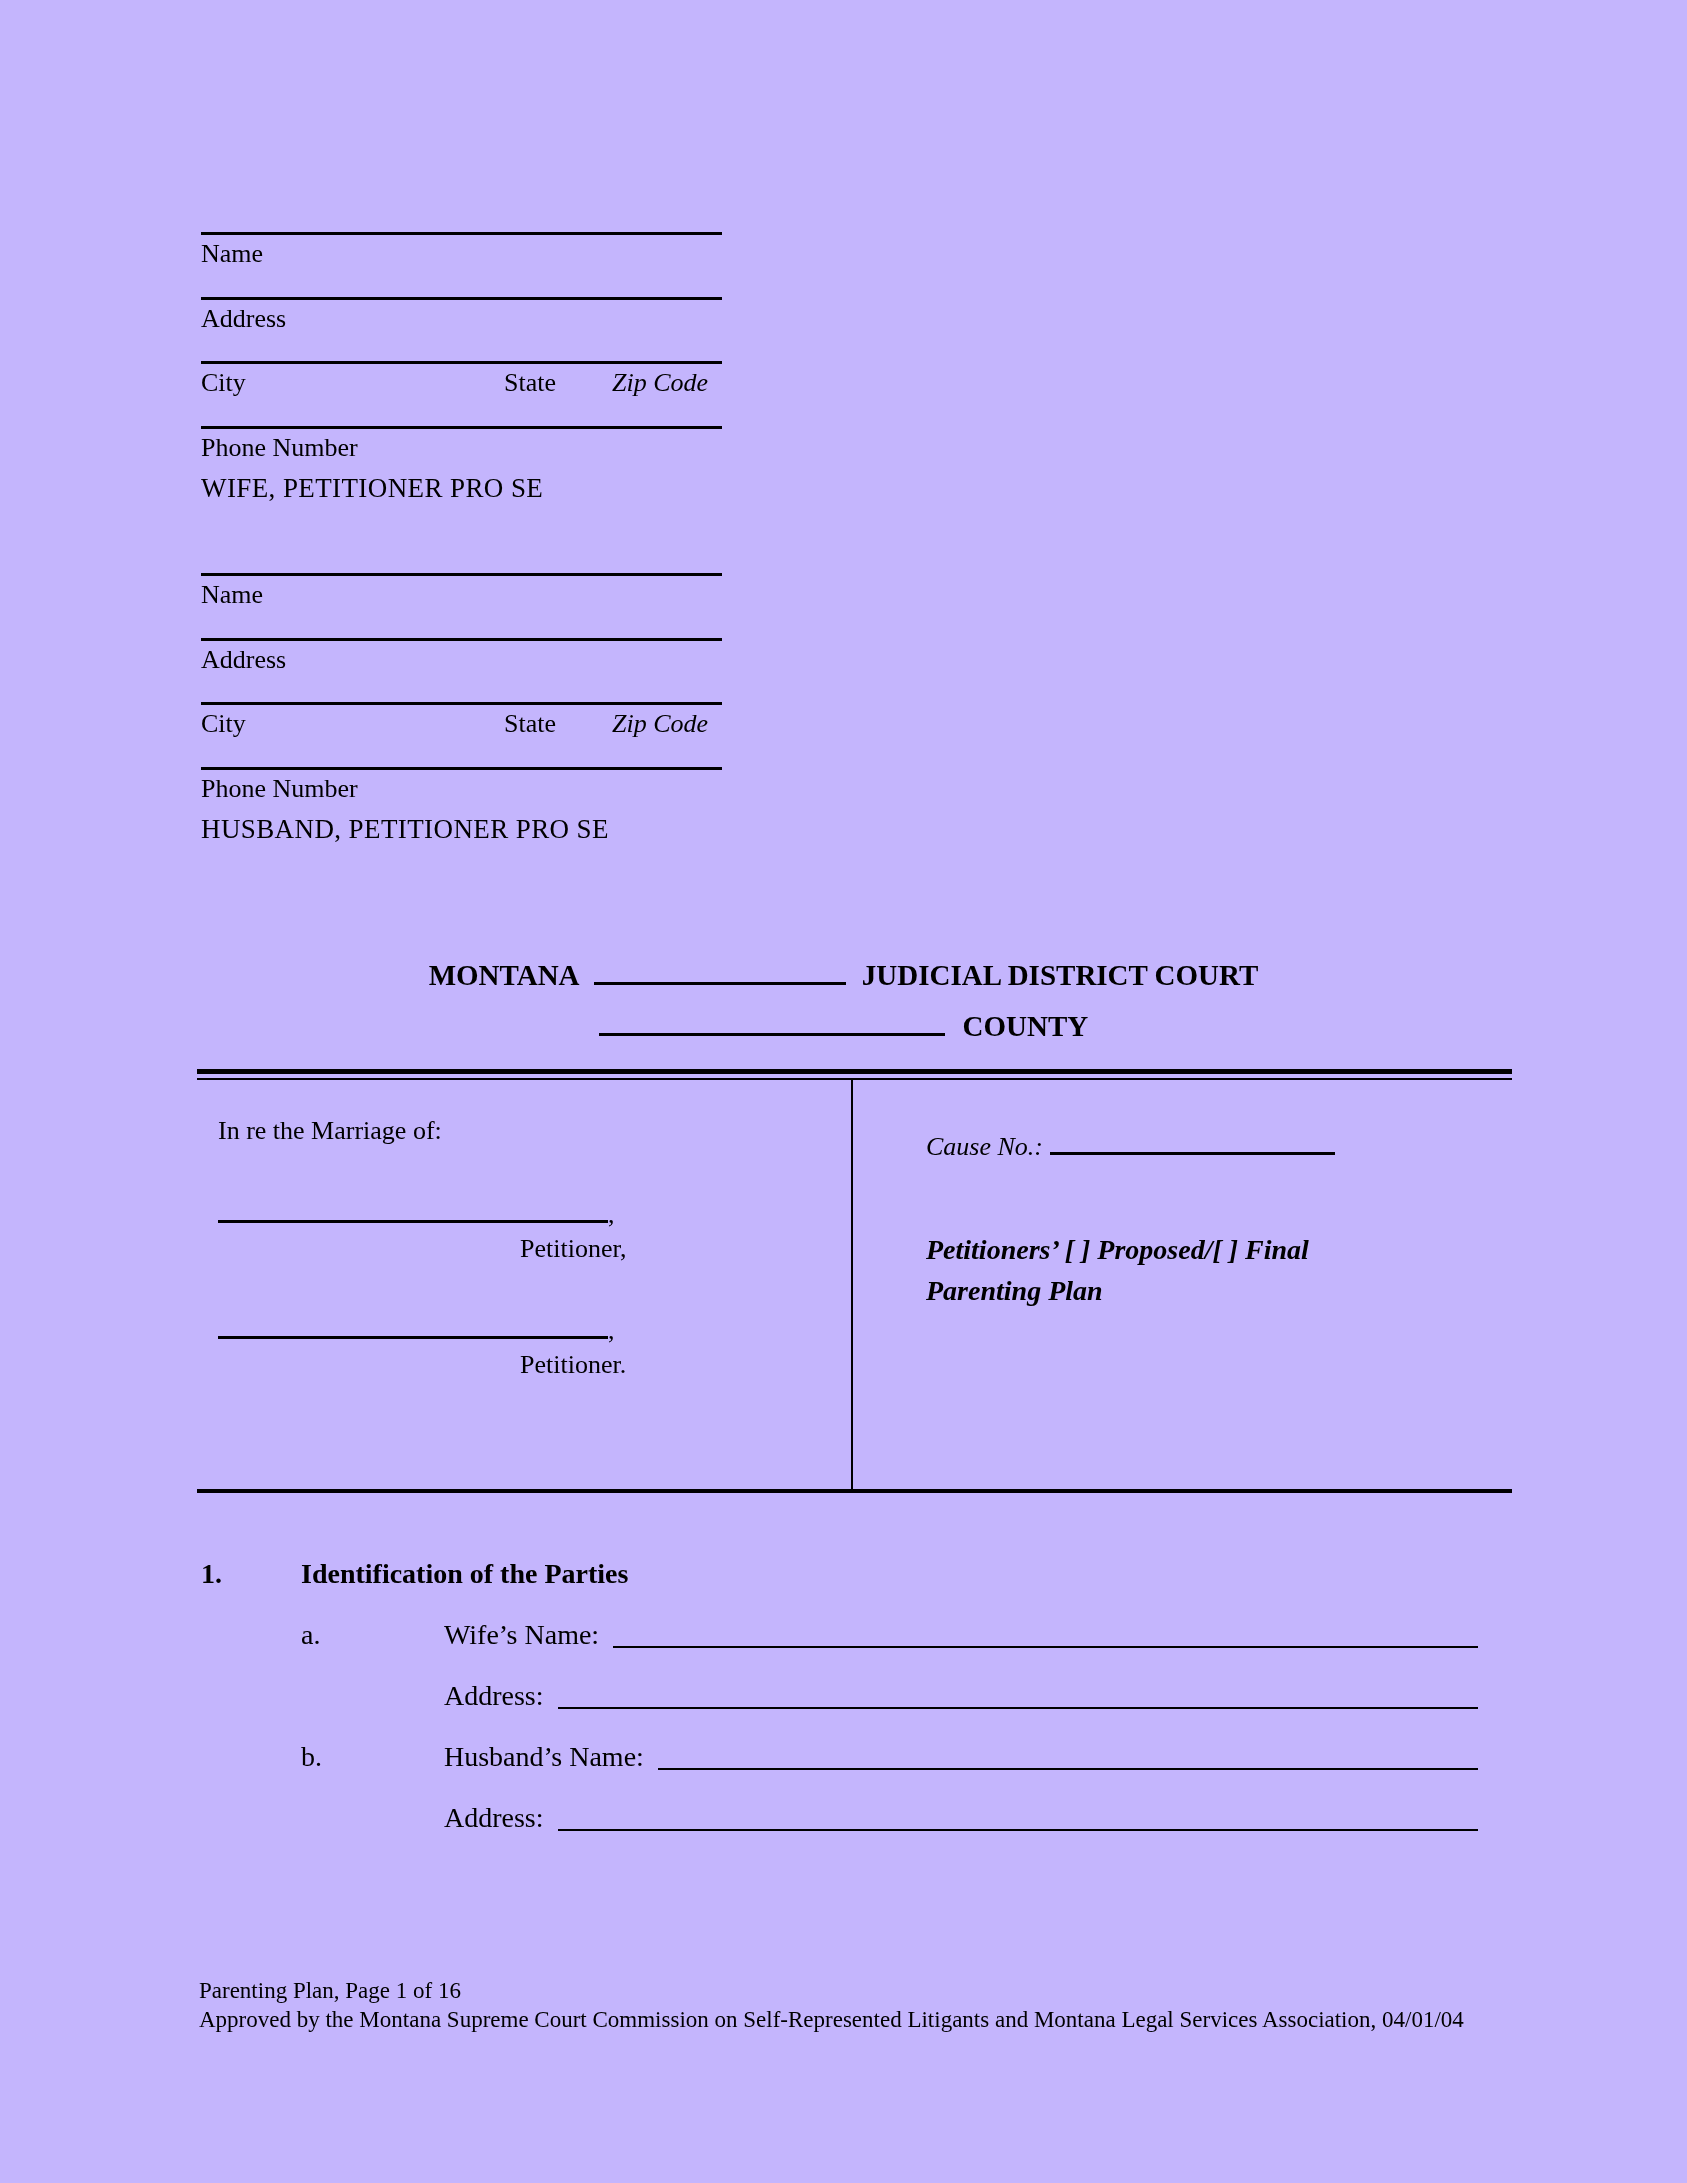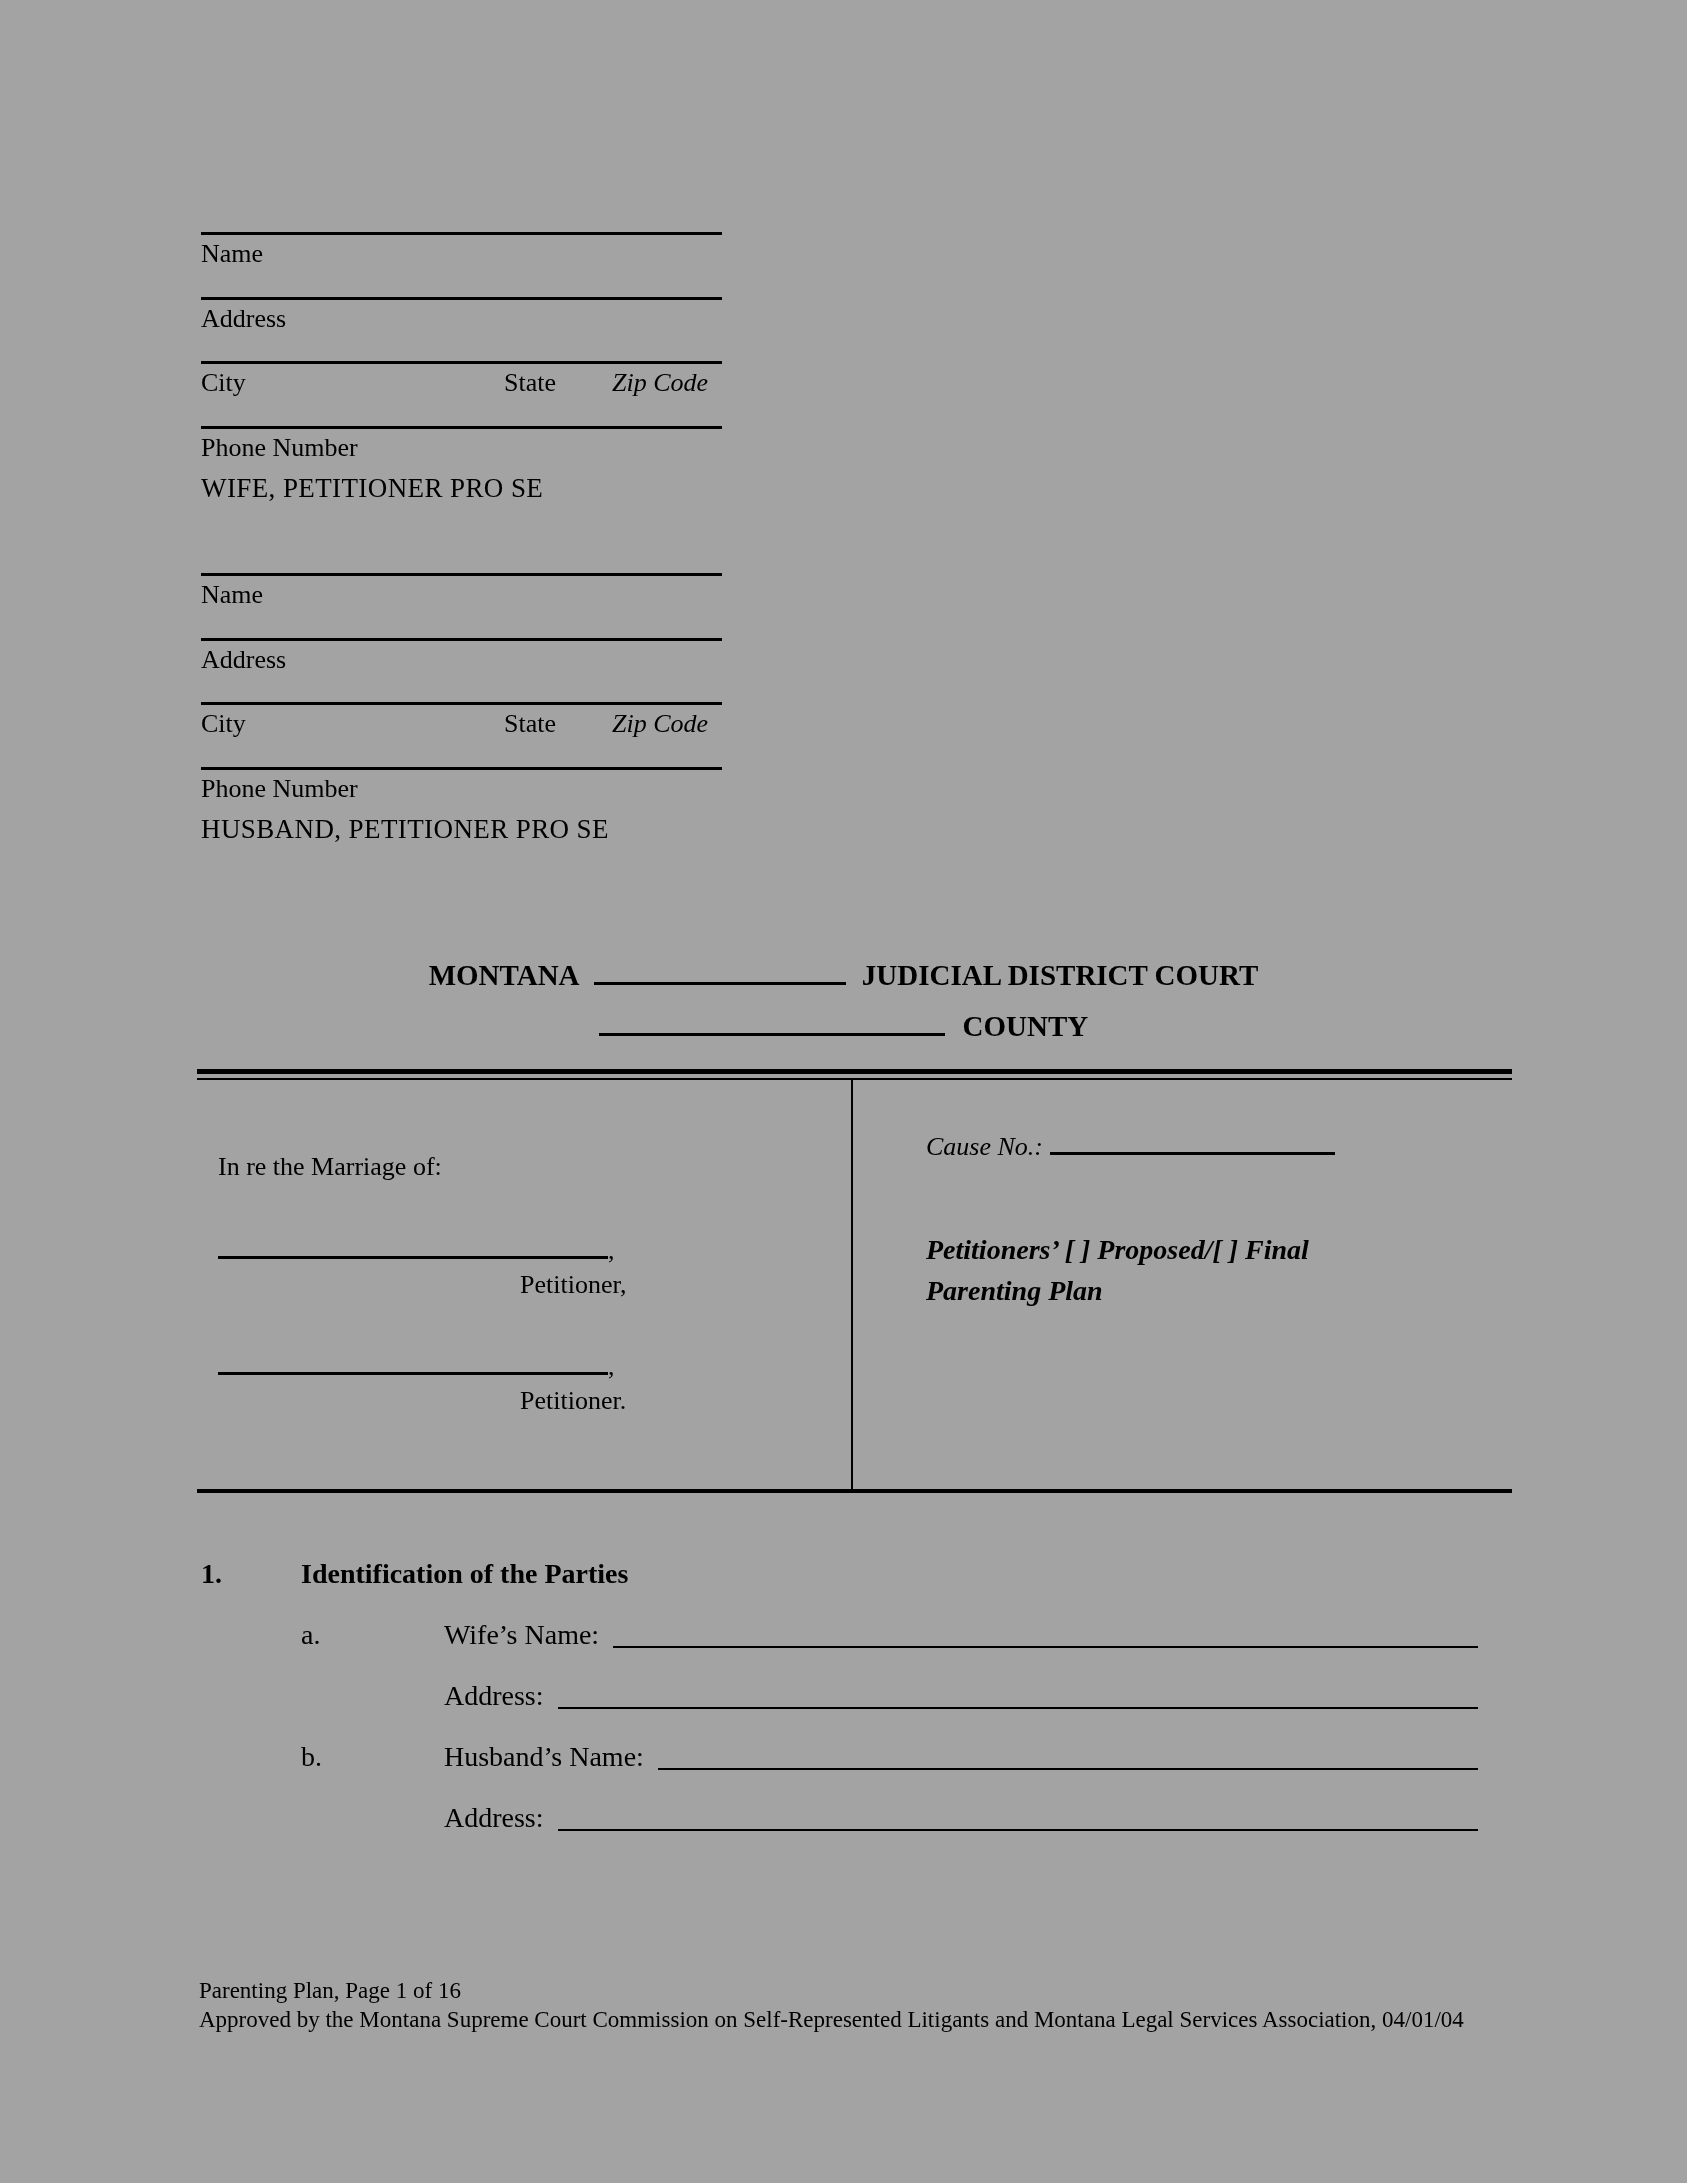--- a/index.html
+++ b/index.html
@@ -1,19 +1,19 @@
 <!DOCTYPE html>
 <html style="font-size:14px"><head>
 <meta charset="utf-8">
 <style>
   html,body{margin:0;padding:0;background:#e8e8e8;}
   .page{
     position:relative;
     width:1687px;height:2184px;
-    background:#a3a3a3;
+    background:#c4b5fd;
     color:#000;
     font-family:"Liberation Serif","DejaVu Serif",serif;
     overflow:hidden;
   }
 
   
   .party-block{position:absolute;left:201px;width:521px;}
   #party-block-wife{top:232px;}
   #party-block-husband{top:573px;}
   .fline{border-top:3.5px solid #000;height:0;}
@@ -31,21 +31,21 @@
   }
   .court-line2{margin-top:14px;}
   .blank{display:inline-block;border-bottom:3.5px solid #000;height:26px;}
   .blank-district{width:252px;margin:0 8.7px;}
   .blank-county{width:346px;margin-right:10.5px;}
 
   
   .caption{position:absolute;left:197px;top:1069px;width:1315px;}
   .caption-toprule{border-top:5.2px solid #000;border-bottom:2.6px solid #000;height:3.5px;}
   .caption-body{display:flex;border-bottom:4.4px solid #000;height:409px;font-size:26px;}
-  .cap-left{width:654px;padding:57px 0 0 21px;box-sizing:border-box;margin-top:12px;}
+  .cap-left{width:654px;padding:33px 0 0 21px;box-sizing:border-box;}
   .cap-right{flex:1;border-left:2.6px solid #000;padding:49px 0 0 73px;box-sizing:border-box;font-style:italic;}
   .cap-heading{line-height:35px;}
   .cap-blank-row{margin-top:49px;line-height:31px;}
   .cap-blank{display:inline-block;width:390px;border-bottom:3.5px solid #000;height:23px;}
   .petitioner-first,.petitioner-second{margin-left:302px;line-height:38px;}
   .conjunction{margin-top:38px;line-height:35px;}
   .cap-blank-row2{margin-top:45px;line-height:31px;}
   .cause-row{line-height:35px;}
   .cause-blank{display:inline-block;width:285px;border-bottom:3.5px solid #000;height:23px;margin-left:7px;}
   .cap-title{margin-top:65px;font-weight:bold;font-size:28px;line-height:41px;}

